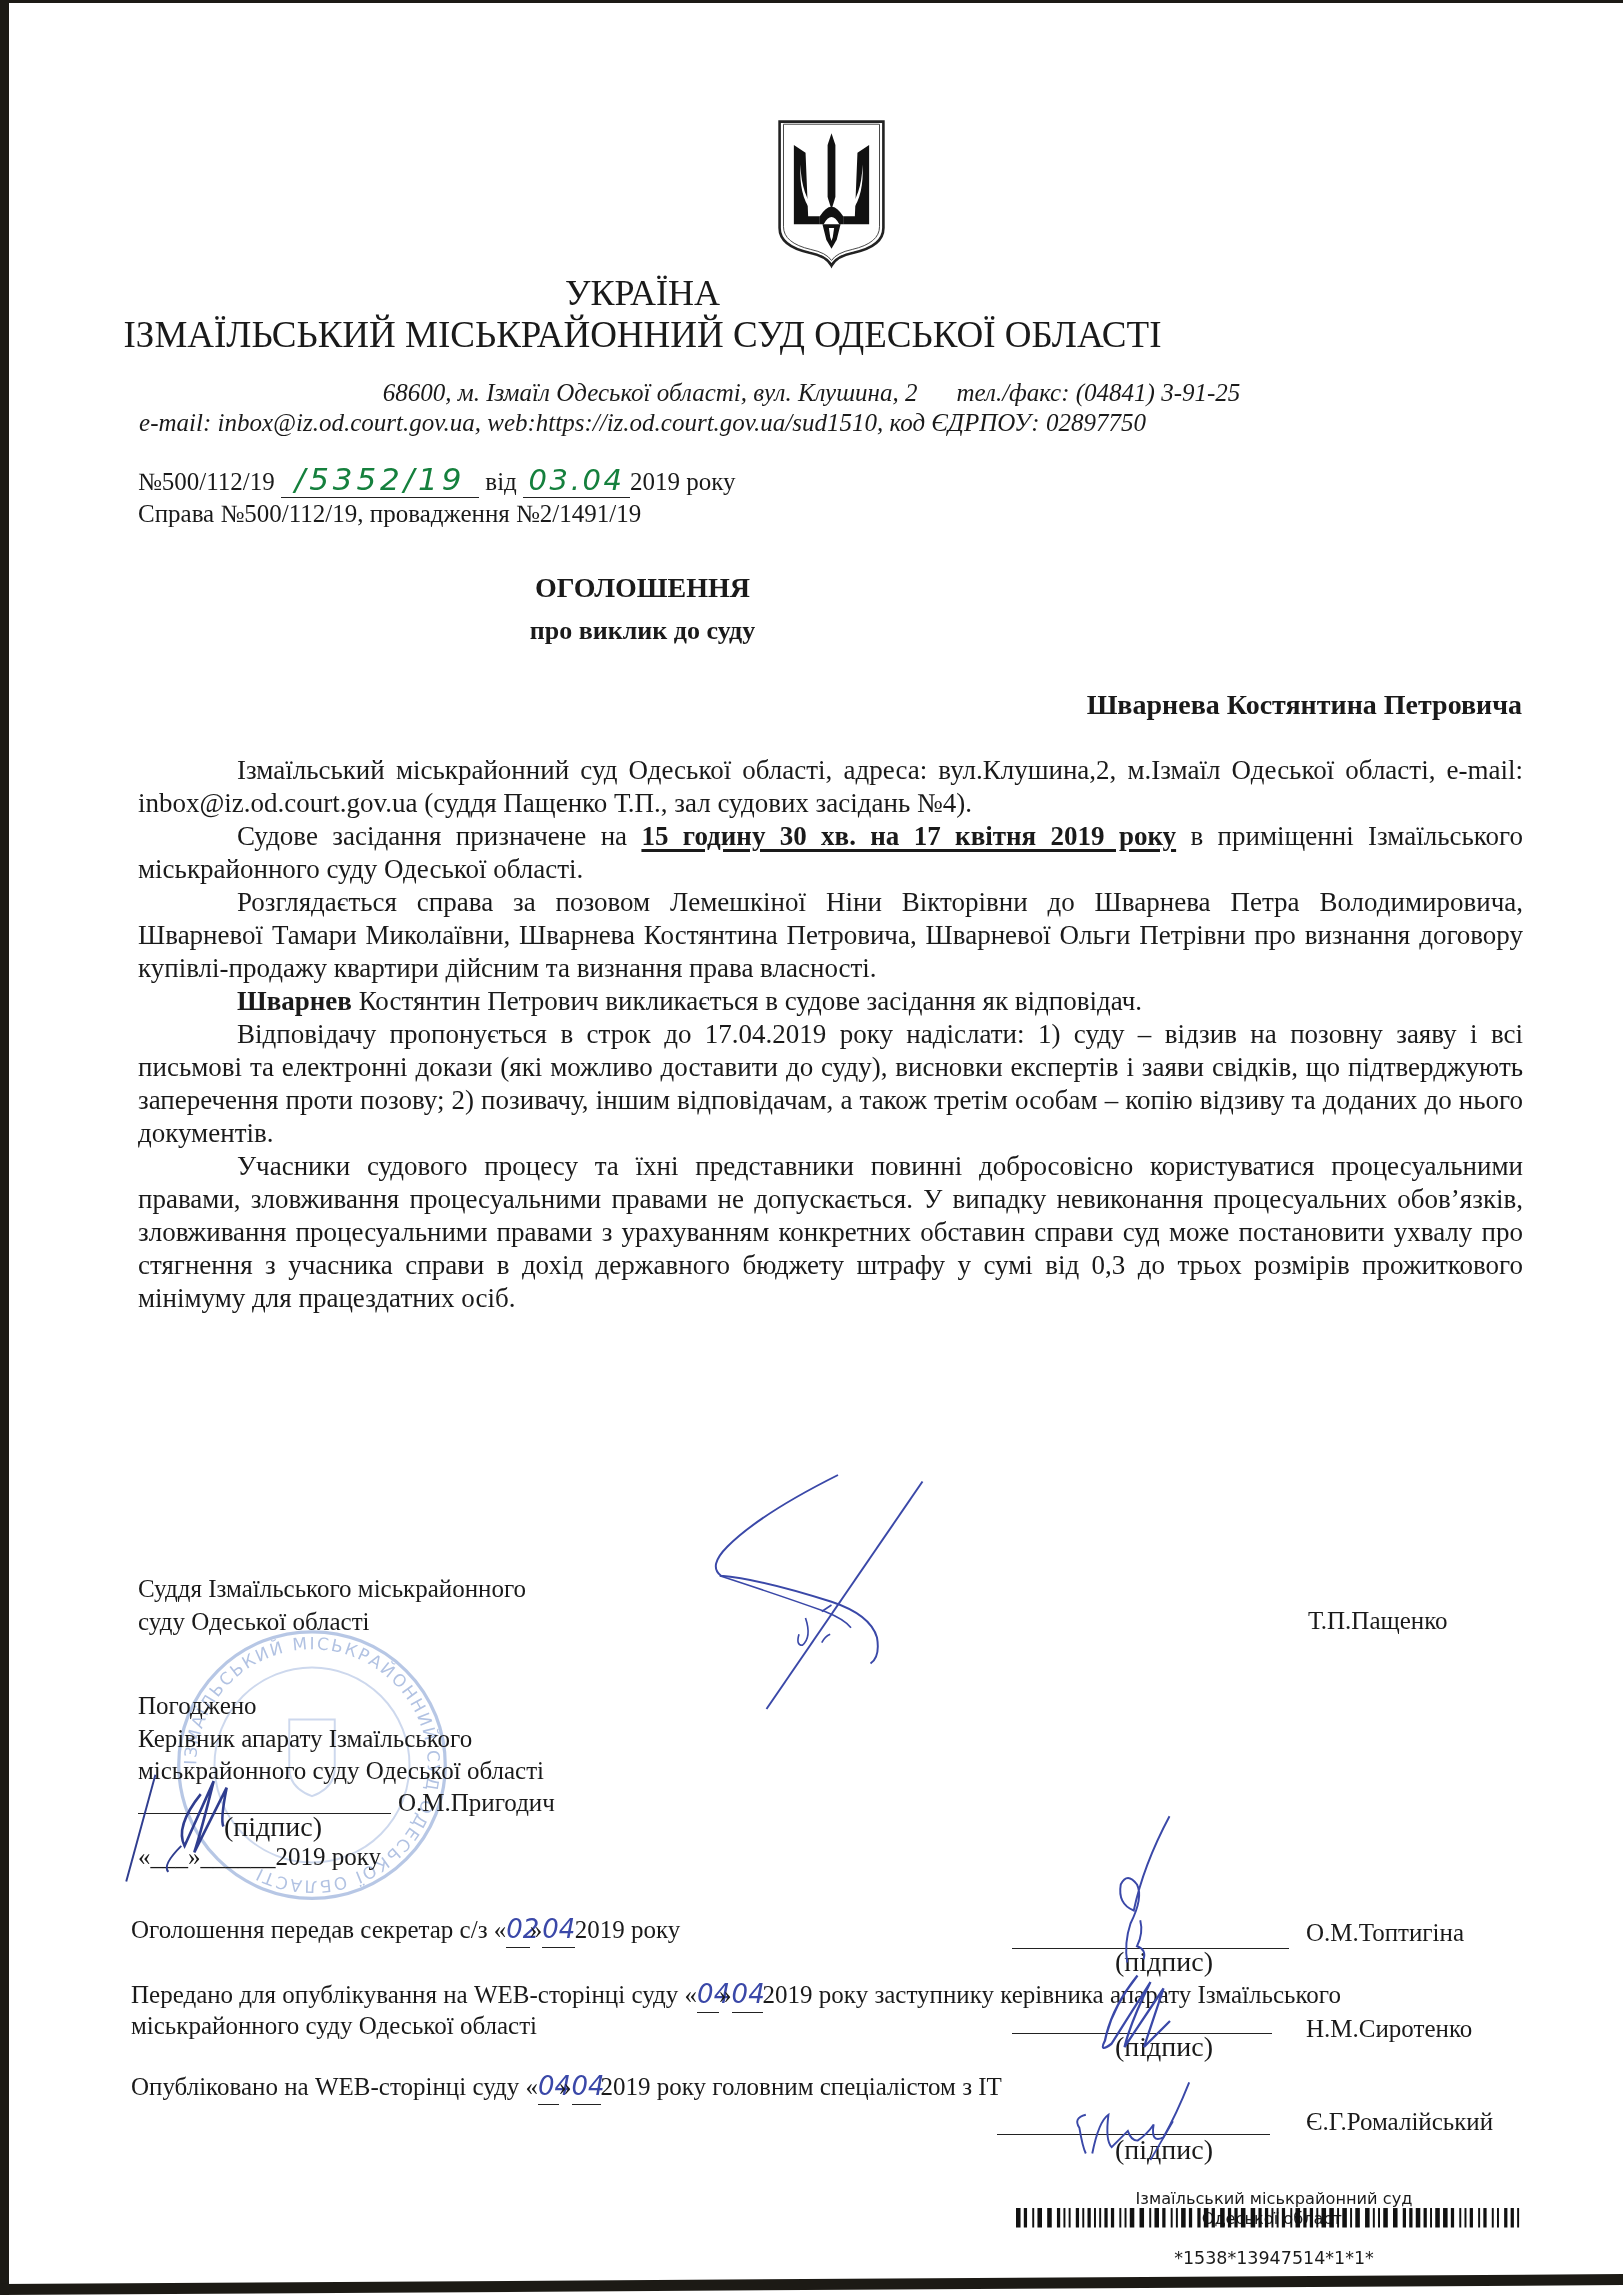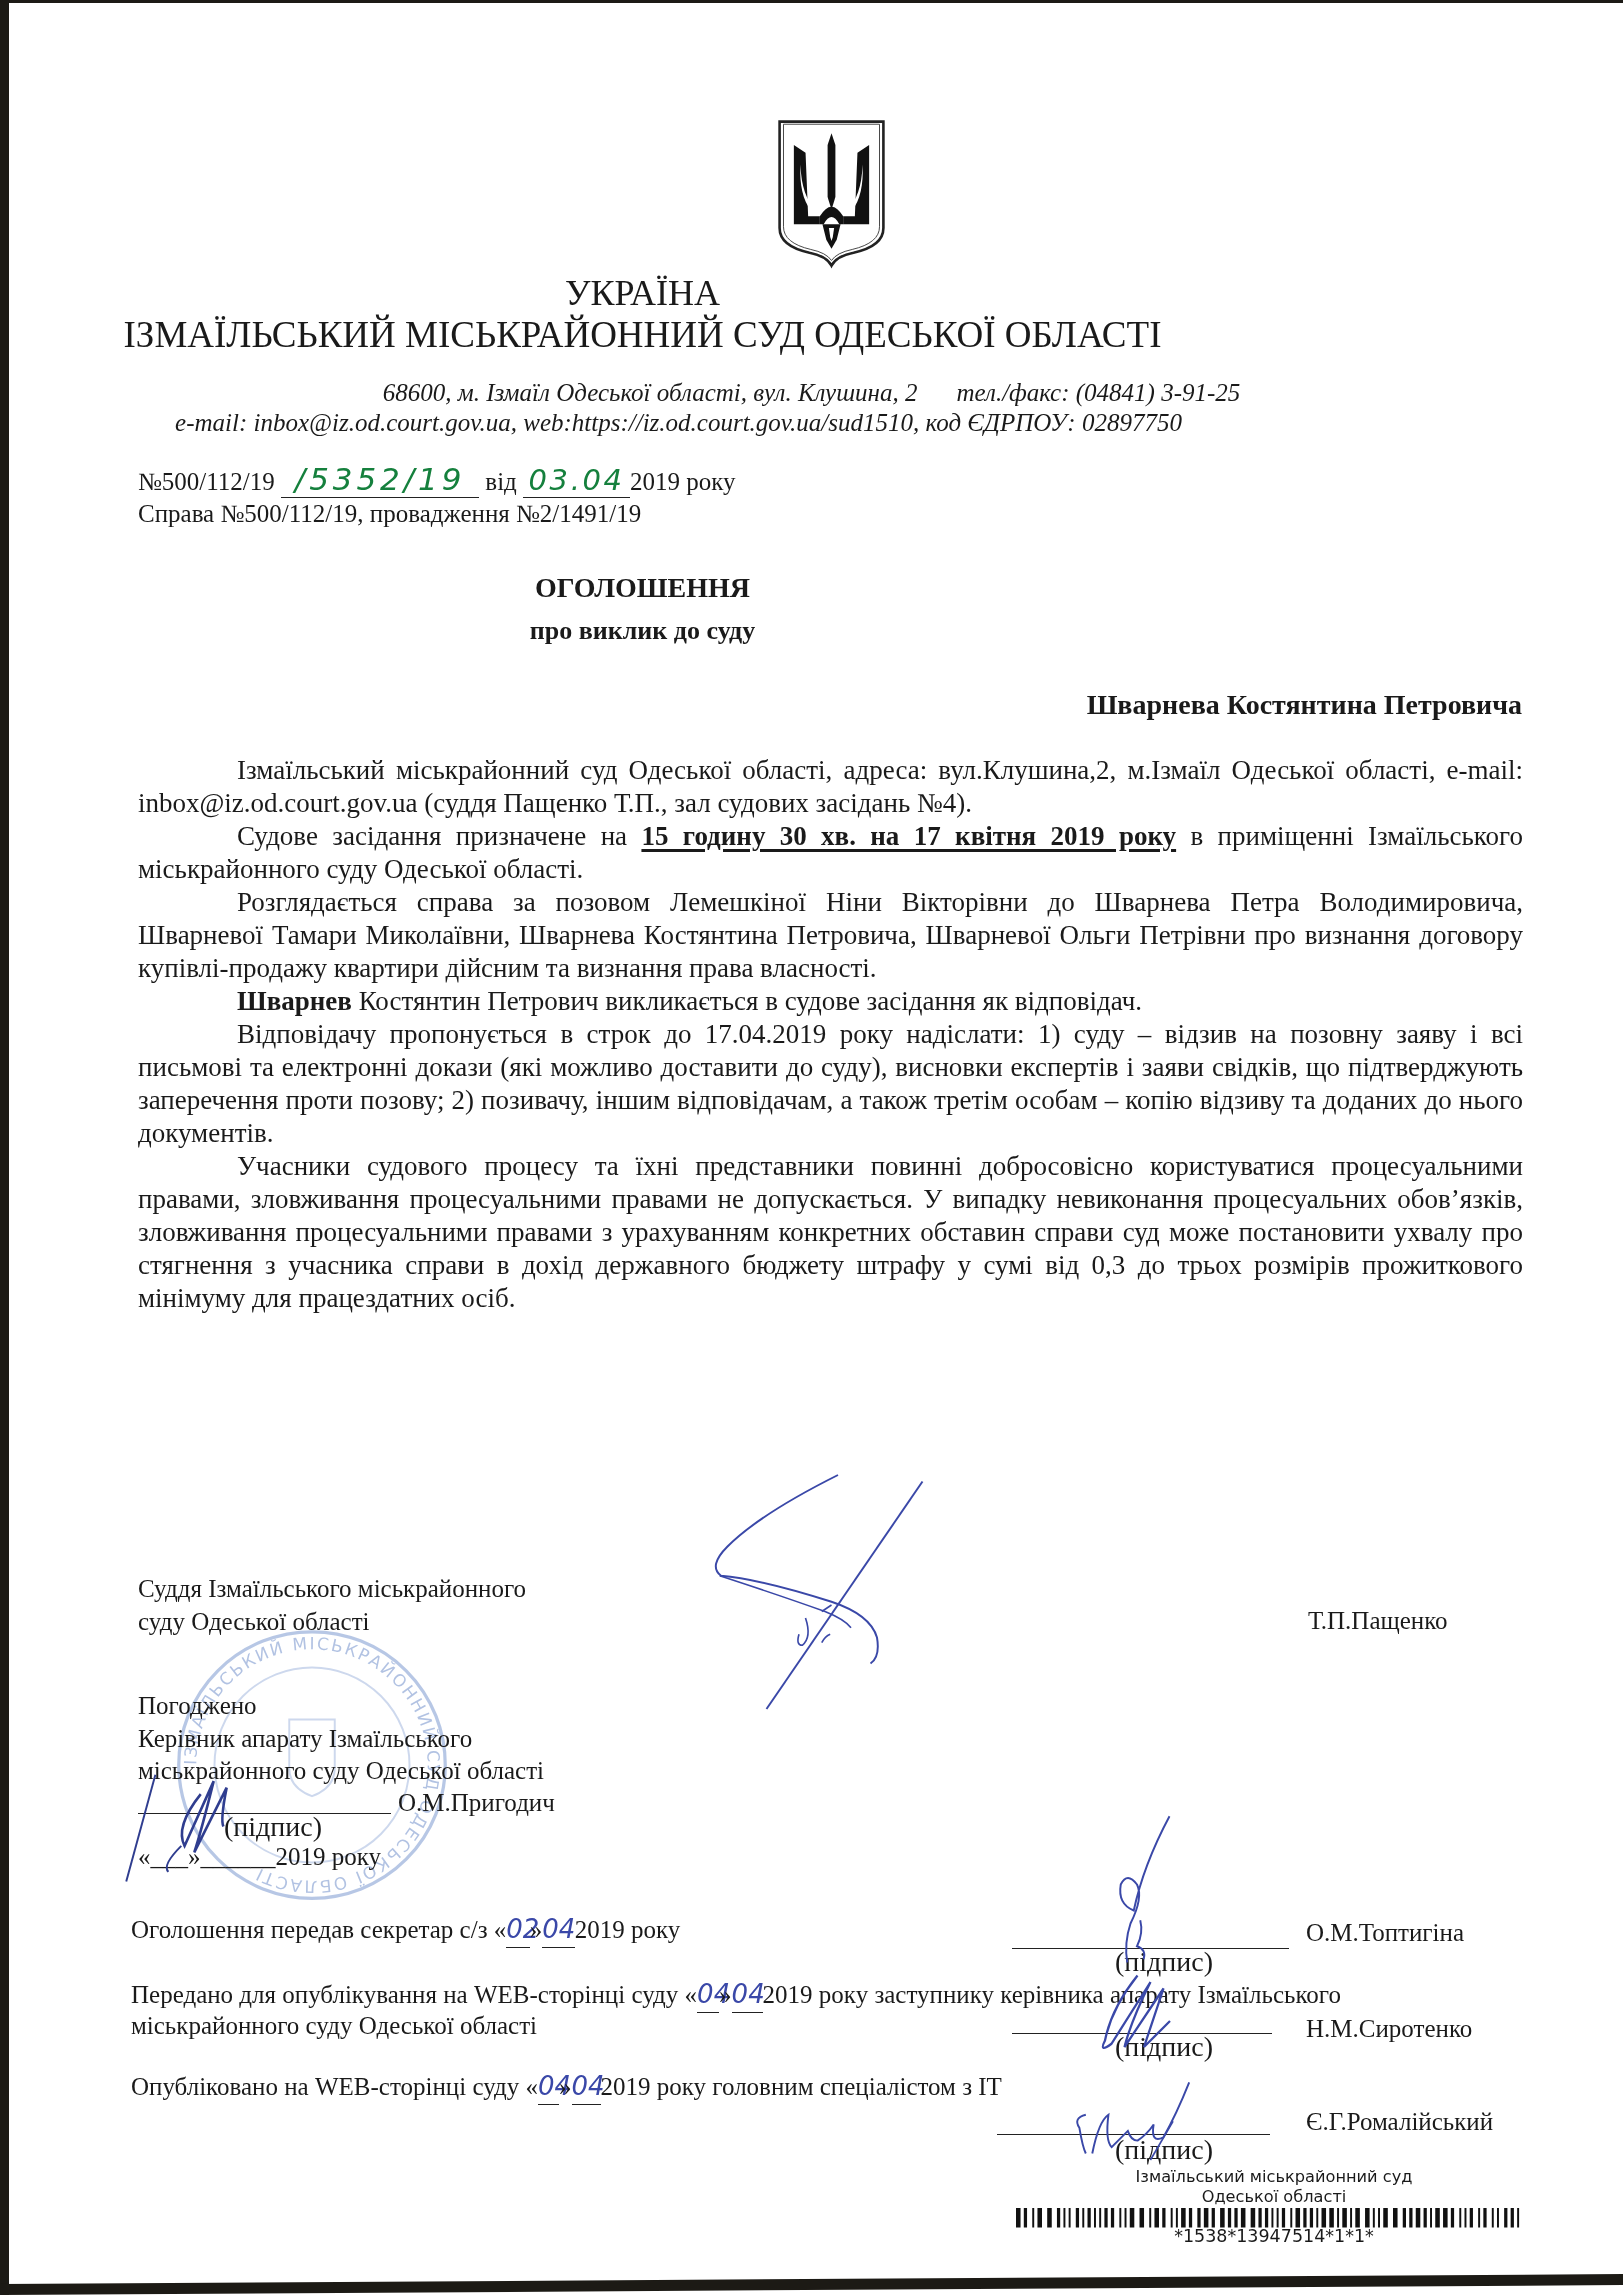--- a/index.html
+++ b/index.html
@@ -6,41 +6,41 @@
   body { width:1623px; height:2295px; position:relative; background:#ffffff; overflow:hidden;
          font-family:"Liberation Serif", "DejaVu Serif", serif; color:#1a1a1a; }
   .scan-left { position:absolute; left:0; top:0; width:9px; height:2295px; background:#1c1a15; }
   .scan-top { position:absolute; left:0; top:0; width:1623px; height:3.2px; background:#1c1a15; }
   .scan-bottom { position:absolute; left:0; top:2284px; width:1623px; height:11px; background:#1c1a15; transform:skewY(-0.35deg); transform-origin:left top; }
   .abs { position:absolute; }
   .center { left:0; width:1285px; text-align:center; }
   .coat { left:777px; top:119px; width:109px; height:148px; }
   .h-country { top:272px; font-size:36px; line-height:42px; letter-spacing:0; }
   .h-court { top:313px; font-size:37px; line-height:43px; }
-  .addr { font-style:italic; font-size:25px; line-height:29px;padding-left:36px; }
+  .addr { font-style:italic; font-size:25px; line-height:29px; }
   .addr1 { top:378px; left:0; width:1623px; text-align:center; padding-left:0px; }
   .addr1 .gap { display:inline-block; width:39px; }
   .addr2 { top:408px; }
   .reg { left:138px; font-size:25px; line-height:30px; }
   .reg1 { top:464px; }
   .reg2 { top:499px; }
   .hand { font-family:"DejaVu Sans", sans-serif; font-style:italic; color:#15803d; font-weight:300; }
   .fill-line { display:inline-block; border-bottom:1.9px solid #222; text-align:center; vertical-align:baseline; }
   .title1 { top:571px; font-size:28px; font-weight:bold; line-height:34px; }
   .title2 { top:615px; font-size:26px; font-weight:bold; line-height:32.5px; }
   .addressee { top:688px; right:101px; font-size:28px; font-weight:bold; line-height:34px; }
   .body { left:138px; width:1385px; top:754px; font-size:27px; line-height:33px; text-align:justify; }
   .body p { margin:0; text-indent:99px; }
   .body b u { text-decoration-thickness:2.6px; text-underline-offset:3.9px; }
   .sig-text { font-size:25px; line-height:32.5px; }
   .hw { font-family:"DejaVu Sans", sans-serif; font-style:italic; color:#3a48a8; font-size:26px; }
   .uline { display:inline-block; border-bottom:1.3px solid #222; }
   .sigline { position:absolute; height:0; border-top:1.9px solid #222; }
   .podpys { font-size:28px; line-height:23.4px; position:absolute; }
-  .barcode-label { font-family:"DejaVu Sans", sans-serif; font-size:16.2px; line-height:19.5px; text-align:center; }
+  .barcode-label { font-family:"DejaVu Sans", sans-serif; font-size:16.2px; line-height:19.5px; text-align:center;margin-top:22px; }
   svg { overflow:visible; }
 </style>
 </head>
 <body>
 
 <div class="scan-left"></div>
 <div class="scan-top"></div>
 
 <div class="abs coat">
   <svg width="109" height="148" viewBox="0 0 168 228">

